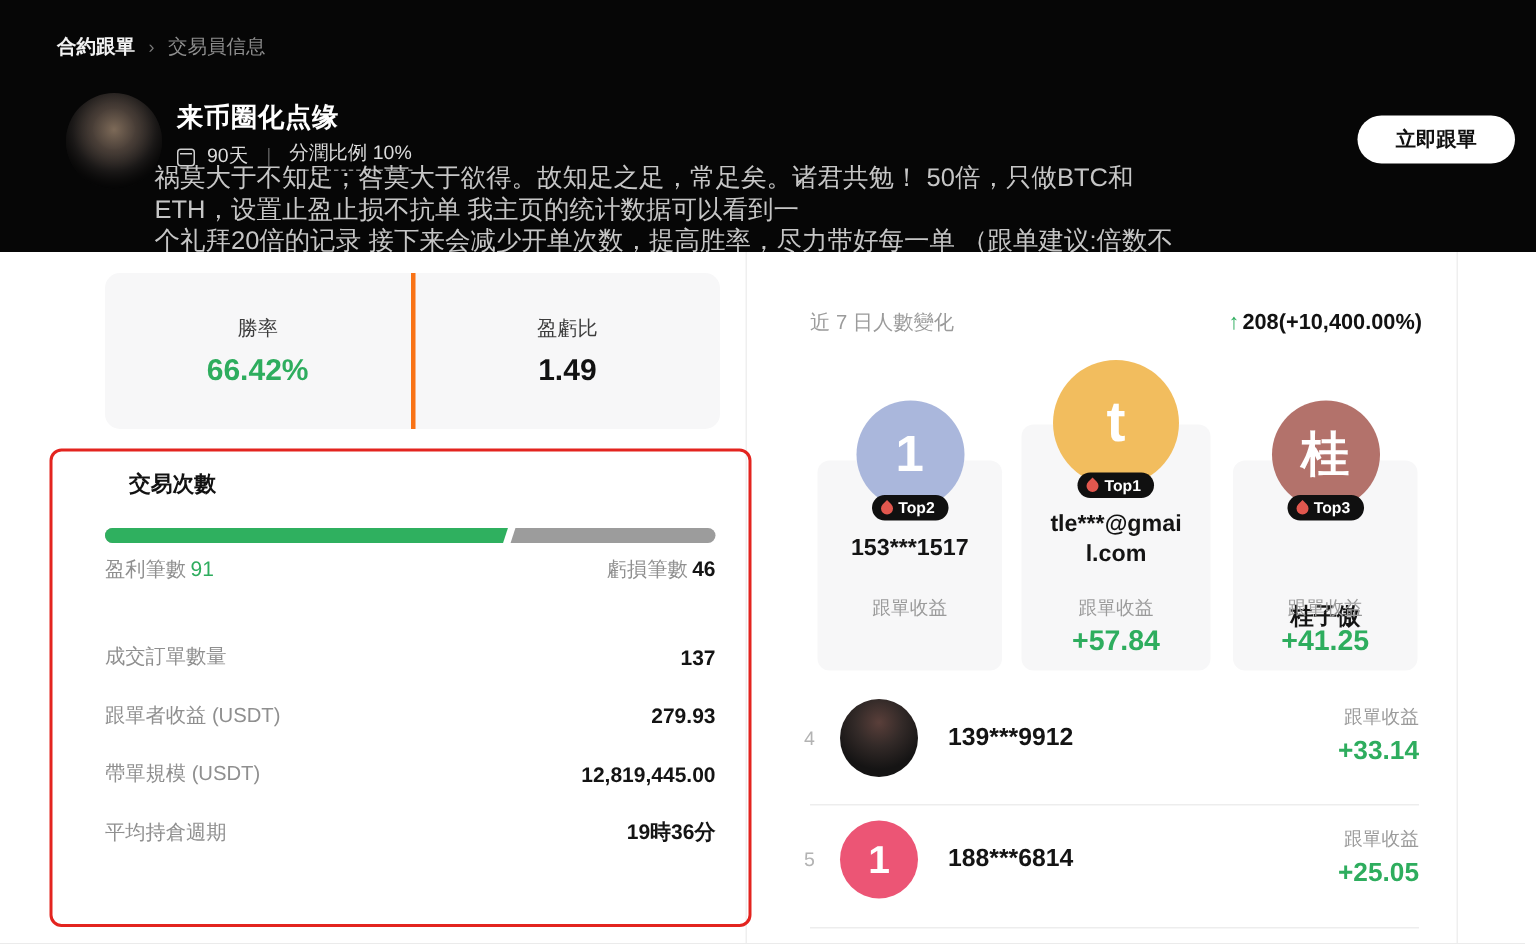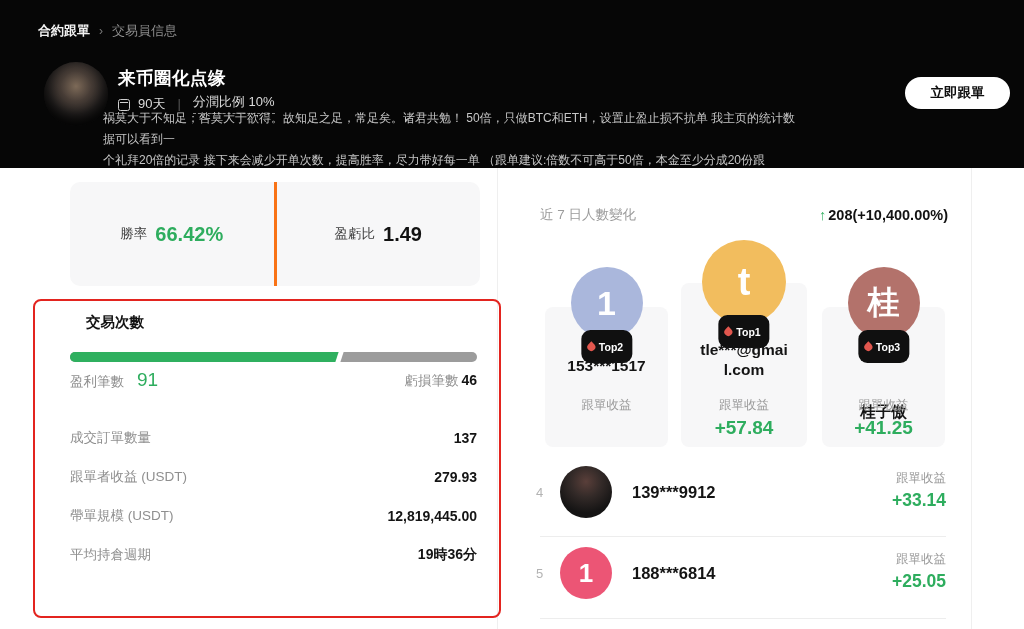--- a/index.html
+++ b/index.html
@@ -17,52 +17,52 @@
   .trader-avatar { position:absolute; left:44px; top:62px; width:64px; height:64px; border-radius:50%;
     background: radial-gradient(circle at 50% 38%, #7d6a58 0%, #4a3f38 28%, #23201f 55%, #0c0c0c 80%);
     box-shadow: inset 0 -8px 14px rgba(0,0,0,.7); }
   .trader-name { position:absolute; left:118px; top:66px; color:#ffffff; font-size:17.5px; font-weight:700; letter-spacing:.5px; }
   .trader-meta { position:absolute; left:118px; top:93px; display:flex; align-items:center; gap:8px; color:#dcdcdc; font-size:13px; }
   .meta-cal { display:inline-block; width:12px; height:12px; border:1.4px solid #cfcfcf; border-radius:2.5px; position:relative; top:1px; }
   .meta-cal:before { content:""; position:absolute; left:1px; right:1px; top:2.5px; border-top:1.4px solid #cfcfcf; }
   .meta-div { color:#555; padding:0 4px; }
   .meta-share { border-bottom:1px dashed #8a8a8a; padding-bottom:2px; cursor:pointer; }
 
-  .trader-bio { position:absolute; left:103px; top:108px; width:700px; color:#c6c6c6; font-size:12px; line-height:21px; }
+  .trader-bio { position:absolute; left:103px; top:108px; width:700px; color:#c6c6c6; font-size:17px; line-height:21px; }
   .bio-line2wrap { display:flex; align-items:center; gap:8px; }
   .bio-chevron { display:inline-block; width:10px; height:10px; position:relative; cursor:pointer; }
   .bio-chevron:before { content:""; position:absolute; left:0; top:1px; width:7px; height:7px; border-right:1.8px solid #e0e0e0; border-bottom:1.8px solid #e0e0e0; transform:rotate(45deg); }
 
   .follow-btn { position:absolute; left:905px; top:77px; width:105px; height:32px; background:#ffffff; border:none;
     border-radius:17px; color:#0f0f0f; font-size:13.5px; font-weight:700; cursor:pointer;
     font-family:"Liberation Sans","DejaVu Sans",sans-serif; }
 
   
   #main { position:absolute; left:0; top:168px; width:1024px; height:461px; background:#fff; }
   .vdiv { position:absolute; top:0; width:1px; height:461px; background:#efefef; }
 
   
   .stats-card { position:absolute; left:70px; top:14px; width:410px; height:104px; background:#f7f7f8; border-radius:10px; display:flex; }
-  .stats-cell { flex:1; display:flex; flex-direction:row; align-items:center; justify-content:center; gap:8px; }
+  .stats-cell { flex:1; display:flex; flex-direction:column; align-items:center; justify-content:center; gap:8px; }
   .stats-cell + .stats-cell { border-left:3px solid #f97316; }
   .stats-label { font-size:13.5px; color:#3d3d3d; font-weight:500; }
   .stats-value { font-size:20px; font-weight:700; color:#121212; }
   .stats-value.green { color:#2ead5e; }
 
   
   .red-box { position:absolute; left:33px; top:131px; width:468px; height:319px; border:2.5px solid #e3241f; border-radius:8px; pointer-events:none; }
 
   .trade-title { position:absolute; left:70px; top:145px; font-size:14.5px; font-weight:700; color:#121212;margin-left:16px; }
   .pbar { position:absolute; left:70px; top:184px; width:407px; height:10px; background:#9c9c9c; border-radius:5px; overflow:hidden; }
   .pbar-fill { position:absolute; left:0; top:0; bottom:0; background:#2fb05f; }
   .pbar-gap { position:absolute; top:-2px; bottom:-2px; width:5px; background:#ffffff; transform:skewX(-18deg); }
 
   .winloss { position:absolute; left:70px; top:201px; width:407px; display:flex; justify-content:space-between; align-items:center; height:22px; }
   .wl-label { color:#8f8f8f; font-size:13.5px; }
-  .wl-win { color:#2ead5e; font-size:19px; font-weight:500; margin-left:13px; }
+  .wl-win { color:#2ead5e; font-size:14px; font-weight:500; margin-left:3px; }
   .wl-loss { color:#141414; font-size:14px; font-weight:700; margin-left:3px; }
 
   .stat-rows { position:absolute; left:70px; top:250px; width:407px; }
   .stat-row { height:39px; display:flex; justify-content:space-between; align-items:center; }
   .sr-label { color:#8f8f8f; font-size:13.5px; }
   .sr-value { color:#141414; font-size:14px; font-weight:700; }
 
   
   .total-row, .change-row { position:absolute; left:540px; width:408px; display:flex; justify-content:space-between; align-items:center; height:22px; }
   .total-row { top:4px; } .change-row { top:36px; }
@@ -73,21 +73,21 @@
 
   .pod-card { position:absolute; background:#f7f7f8; border-radius:8px; cursor:pointer; }
   #pod1 { left:545px; top:139px; width:123px; height:140px; }
   #pod2 { left:681px; top:115px; width:126px; height:164px; }
   #pod3 { left:822px; top:139px; width:123px; height:140px; }
   .pod-avatar { position:absolute; left:50%; transform:translateX(-50%); border-radius:50%; color:#fff; display:flex; align-items:center; justify-content:center; font-weight:700; }
   #pod1 .pod-avatar { top:-40px; width:72px; height:72px; background:#aab7dc; font-size:34px; }
   #pod2 .pod-avatar { top:-43px; width:84px; height:84px; background:#f2bd5e; font-size:38px; font-weight:600; }
   #pod3 .pod-avatar { top:-40px; width:72px; height:72px; background:#b3726b; font-size:32px; }
   .pod-badge { position:absolute; left:50%; transform:translateX(-50%); background:#101010; color:#fff; font-size:10.5px; font-weight:700;
-    height:33px; border-radius:9px; display:flex; align-items:center; gap:4px; padding:0 9px 0 6px; white-space:nowrap; }
+    height:17px; border-radius:9px; display:flex; align-items:center; gap:4px; padding:0 9px 0 6px; white-space:nowrap; }
   #pod1 .pod-badge { top:23px; } #pod2 .pod-badge { top:32px; } #pod3 .pod-badge { top:23px; }
   .flame { display:inline-block; width:8px; height:8px; background:#e2574e; border-radius:0 50% 50% 50%; transform:rotate(45deg); }
   .pod-name { position:absolute; left:50%; transform:translateX(-50%); width:96px; text-align:center; color:#141414; font-size:15.5px; font-weight:600; line-height:20px; word-break:break-all; }
   #pod1 .pod-name { top:49px; } #pod2 .pod-name { top:57px; } #pod3 .pod-name { top:49px;margin-top:46px; }
   .pod-plabel { position:absolute; bottom:33px; width:100%; text-align:center; color:#9b9b9b; font-size:12.5px; }
   .pod-profit { position:absolute; bottom:8px; width:100%; text-align:center; color:#2ead5e; font-size:19px; font-weight:700; }
 
   .list-row { position:absolute; left:528px; width:420px; height:52px; cursor:pointer; }
   #row4 { top:298px; } #row5 { top:379px; }
   .lr-rank { position:absolute; left:8px; top:50%; transform:translateY(-50%); color:#b3b3b3; font-size:13px; }

